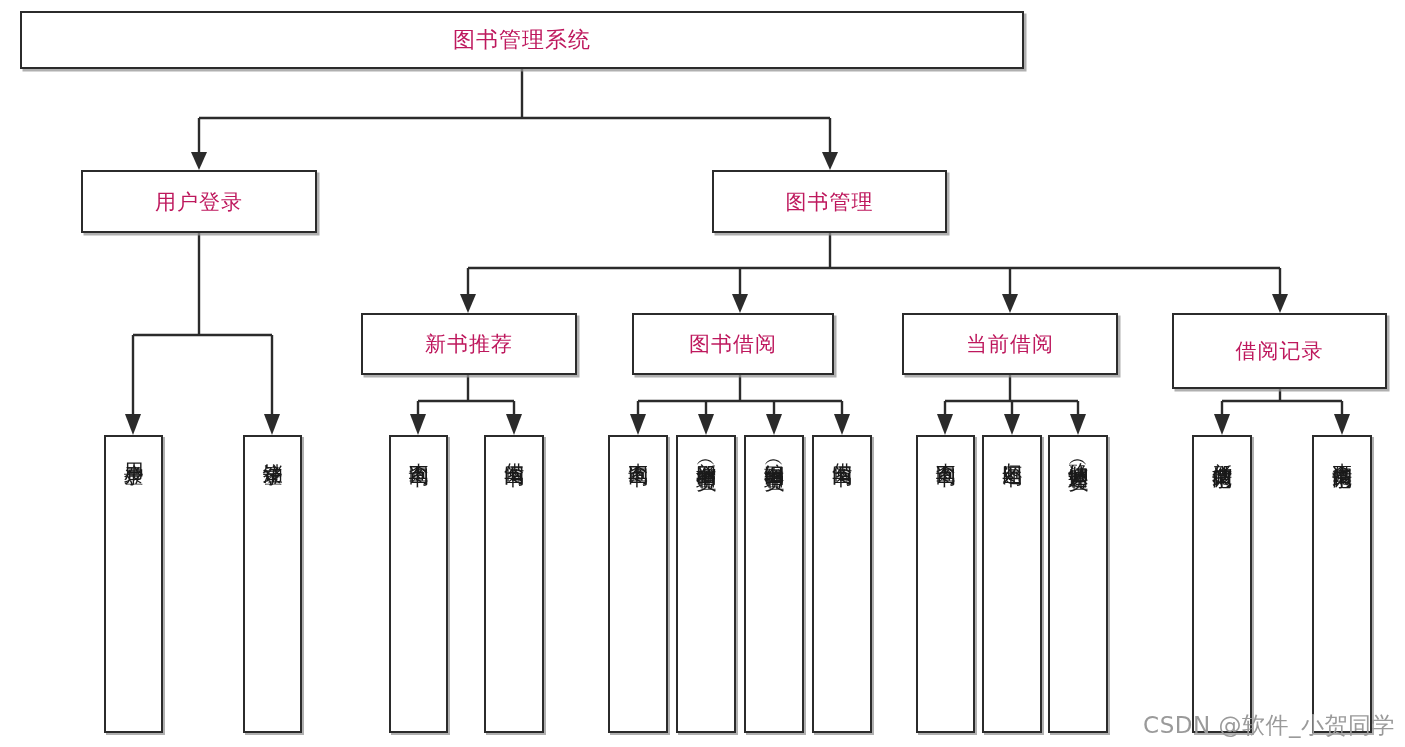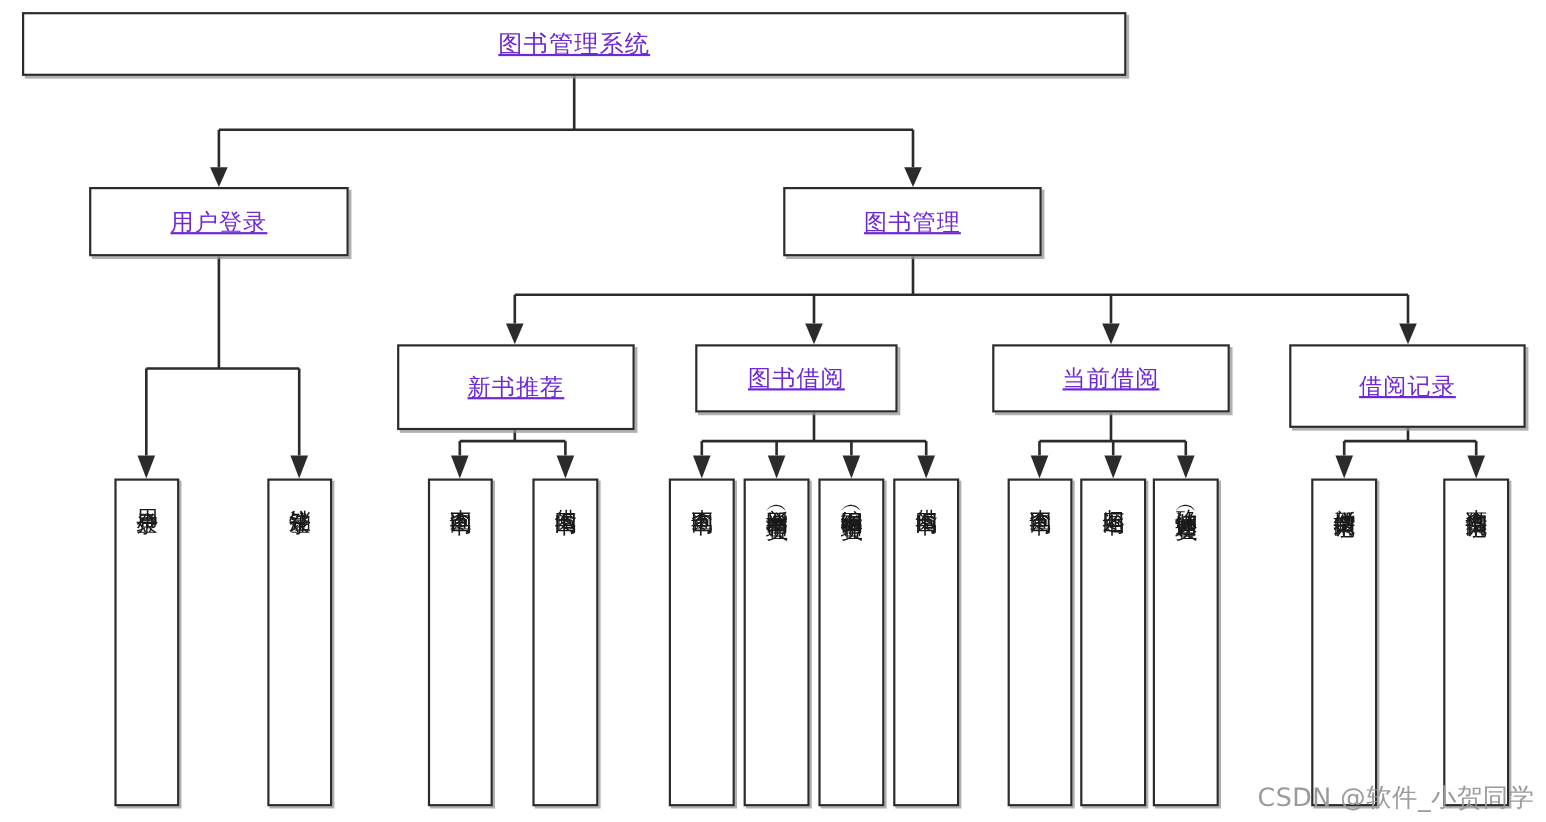--- a/index.html
+++ b/index.html
@@ -77,24 +77,23 @@
     background: #ffffff;
     border: 2.4px solid #2b2b2b;
     box-shadow: 2.5px 2.5px 0 0 rgba(150,150,150,0.75);
     display: flex;
     align-items: center;
     justify-content: center;
   }
   .hnode-label {
     font-family: "DejaVu Sans", "Liberation Sans", sans-serif;
     font-size: 21px;
-    color: #6d28d9;
+    color: #be185d;
     letter-spacing: 1px;
     white-space: nowrap;
-    text-decoration: underline;
   }
   #root-node .hnode-label { font-size: 22px; }
 </style>
 </head>
 <body>
 
 <div id="diagram-root">
 
   <svg class="flow" viewBox="0 0 1405 747">
 
@@ -176,24 +175,24 @@
     <span class="hnode-label">图书管理系统</span>
   </div>
 
   <div class="hnode" style="left:81px; top:170px; width:236px; height:63px;">
     <span class="hnode-label">用户登录</span>
   </div>
   <div class="hnode" style="left:712px; top:170px; width:235px; height:63px;">
     <span class="hnode-label">图书管理</span>
   </div>
 
-  <div class="hnode" style="left:361px; top:313px; width:216px; height:78px;">
+  <div class="hnode" style="left:361px; top:313px; width:216px; height:62px;">
     <span class="hnode-label">新书推荐</span>
   </div>
-  <div class="hnode" style="left:632px; top:313px; width:184px; height:62px;">
+  <div class="hnode" style="left:632px; top:313px; width:202px; height:62px;">
     <span class="hnode-label">图书借阅</span>
   </div>
   <div class="hnode" style="left:902px; top:313px; width:216px; height:62px;">
     <span class="hnode-label">当前借阅</span>
   </div>
   <div class="hnode" style="left:1172px; top:313px; width:215px; height:76px;">
     <span class="hnode-label">借阅记录</span>
   </div>
 
   <div class="vnode" style="left:104px; top:435px; width:59px; height:298px;">

